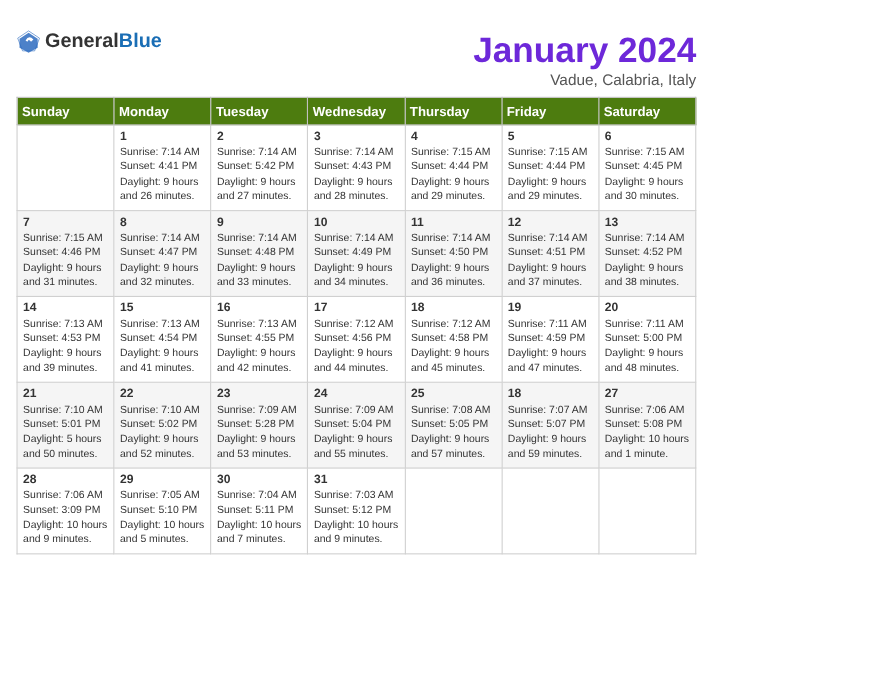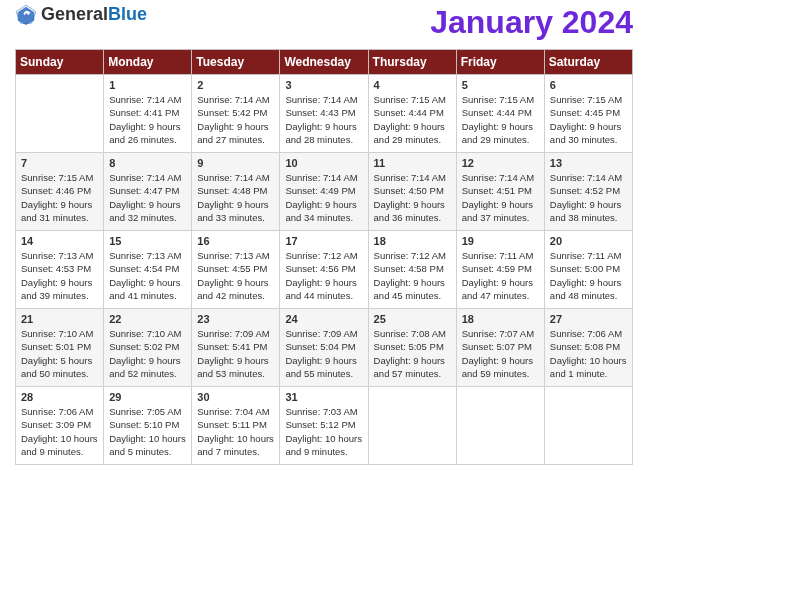--- a/index.html
+++ b/index.html
@@ -5,21 +5,21 @@
     * { margin: 0; padding: 0; box-sizing: border-box; }
     body {
       font-family: Arial, sans-serif;
       background: #fff;
       width: 792px;
       height: 612px;
       overflow: hidden;
     }
     .container {
       width: 648px;
-      padding: 4px 15px;
+      padding: 27px 15px;
     }
     .header {
       display: flex;
       justify-content: space-between;
       align-items: flex-start;
       margin-bottom: 8px;
     }
     .logo {
       display: flex;
       align-items: center;
@@ -52,21 +52,21 @@
     .subtitle {
       font-size: 14px;
       color: #555;
     }
     table {
       width: 100%;
       border-collapse: collapse;
       table-layout: fixed;
     }
     thead tr th {
-      background-color: #7f1d1d;
+      background-color: #4d7c0f;
       color: #fff;
       font-size: 12px;
       font-weight: bold;
       padding: 5px 4px;
       text-align: left;
       border: 1px solid #c0c0c0;
     }
     tbody tr td {
       vertical-align: top;
       border: 1px solid #d0d0d0;
@@ -103,20 +103,21 @@
         <path d="M15,18 Q20,8 28,16 L24,20 Q20,14 18,20 Z" fill="#fff"></path>
       </svg>
       <div>
         <div style="line-height:1.1">
           <span class="logo-text-general">General</span><span class="logo-text-blue">Blue</span>
         </div>
       </div>
     </div>
     <div class="title-block">
       <div class="month-title">January 2024</div>
+      <div class="subtitle">Vadue, Calabria, Italy</div>
     </div>
   </div>
 
   <table>
     <thead>
       <tr>
         <th>Sunday</th>
         <th>Monday</th>
         <th>Tuesday</th>
         <th>Wednesday</th>
@@ -307,21 +308,21 @@
           <div class="day-info">
             <div>Sunrise: 7:10 AM</div>
             <div>Sunset: 5:02 PM</div>
             <div>Daylight: 9 hours and 52 minutes.</div>
           </div>
         </td>
           <td>
           <span class="day-number">23</span>
           <div class="day-info">
             <div>Sunrise: 7:09 AM</div>
-            <div>Sunset: 5:41 PM</div>
+            <div>Sunset: 5:28 PM</div>
             <div>Daylight: 9 hours and 53 minutes.</div>
           </div>
         </td>
           <td>
           <span class="day-number">24</span>
           <div class="day-info">
             <div>Sunrise: 7:09 AM</div>
             <div>Sunset: 5:04 PM</div>
             <div>Daylight: 9 hours and 55 minutes.</div>
           </div>

